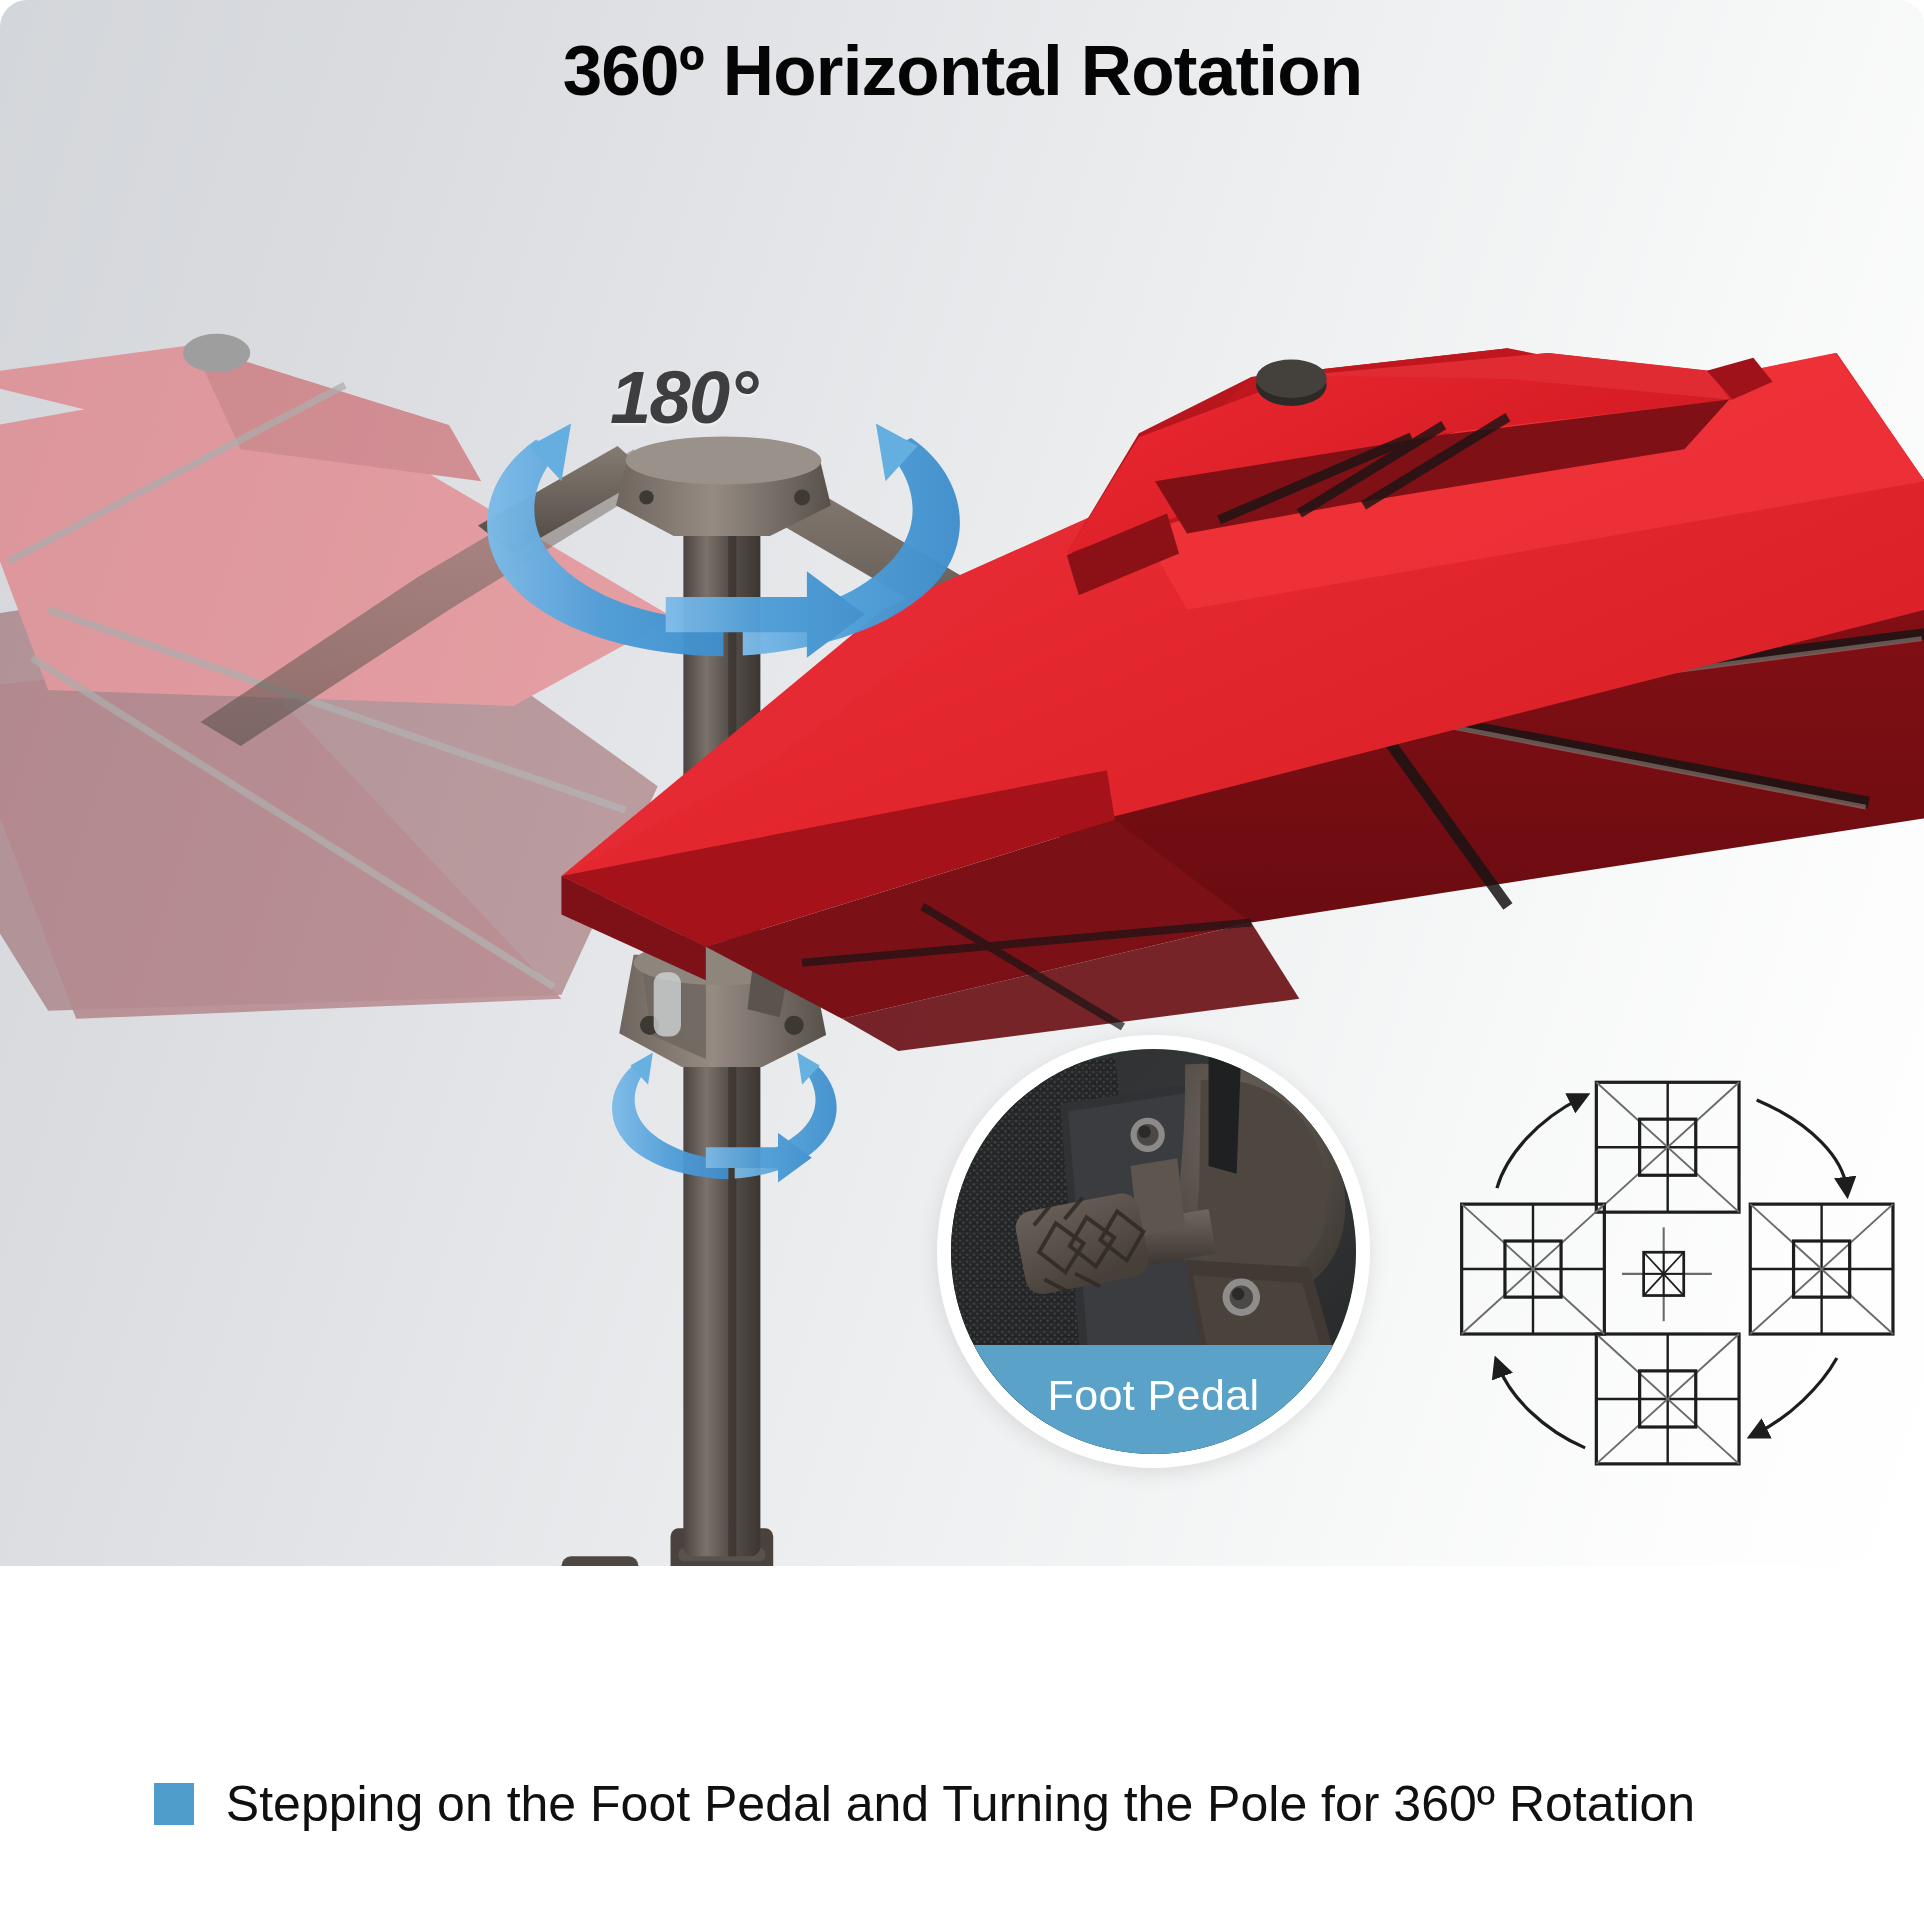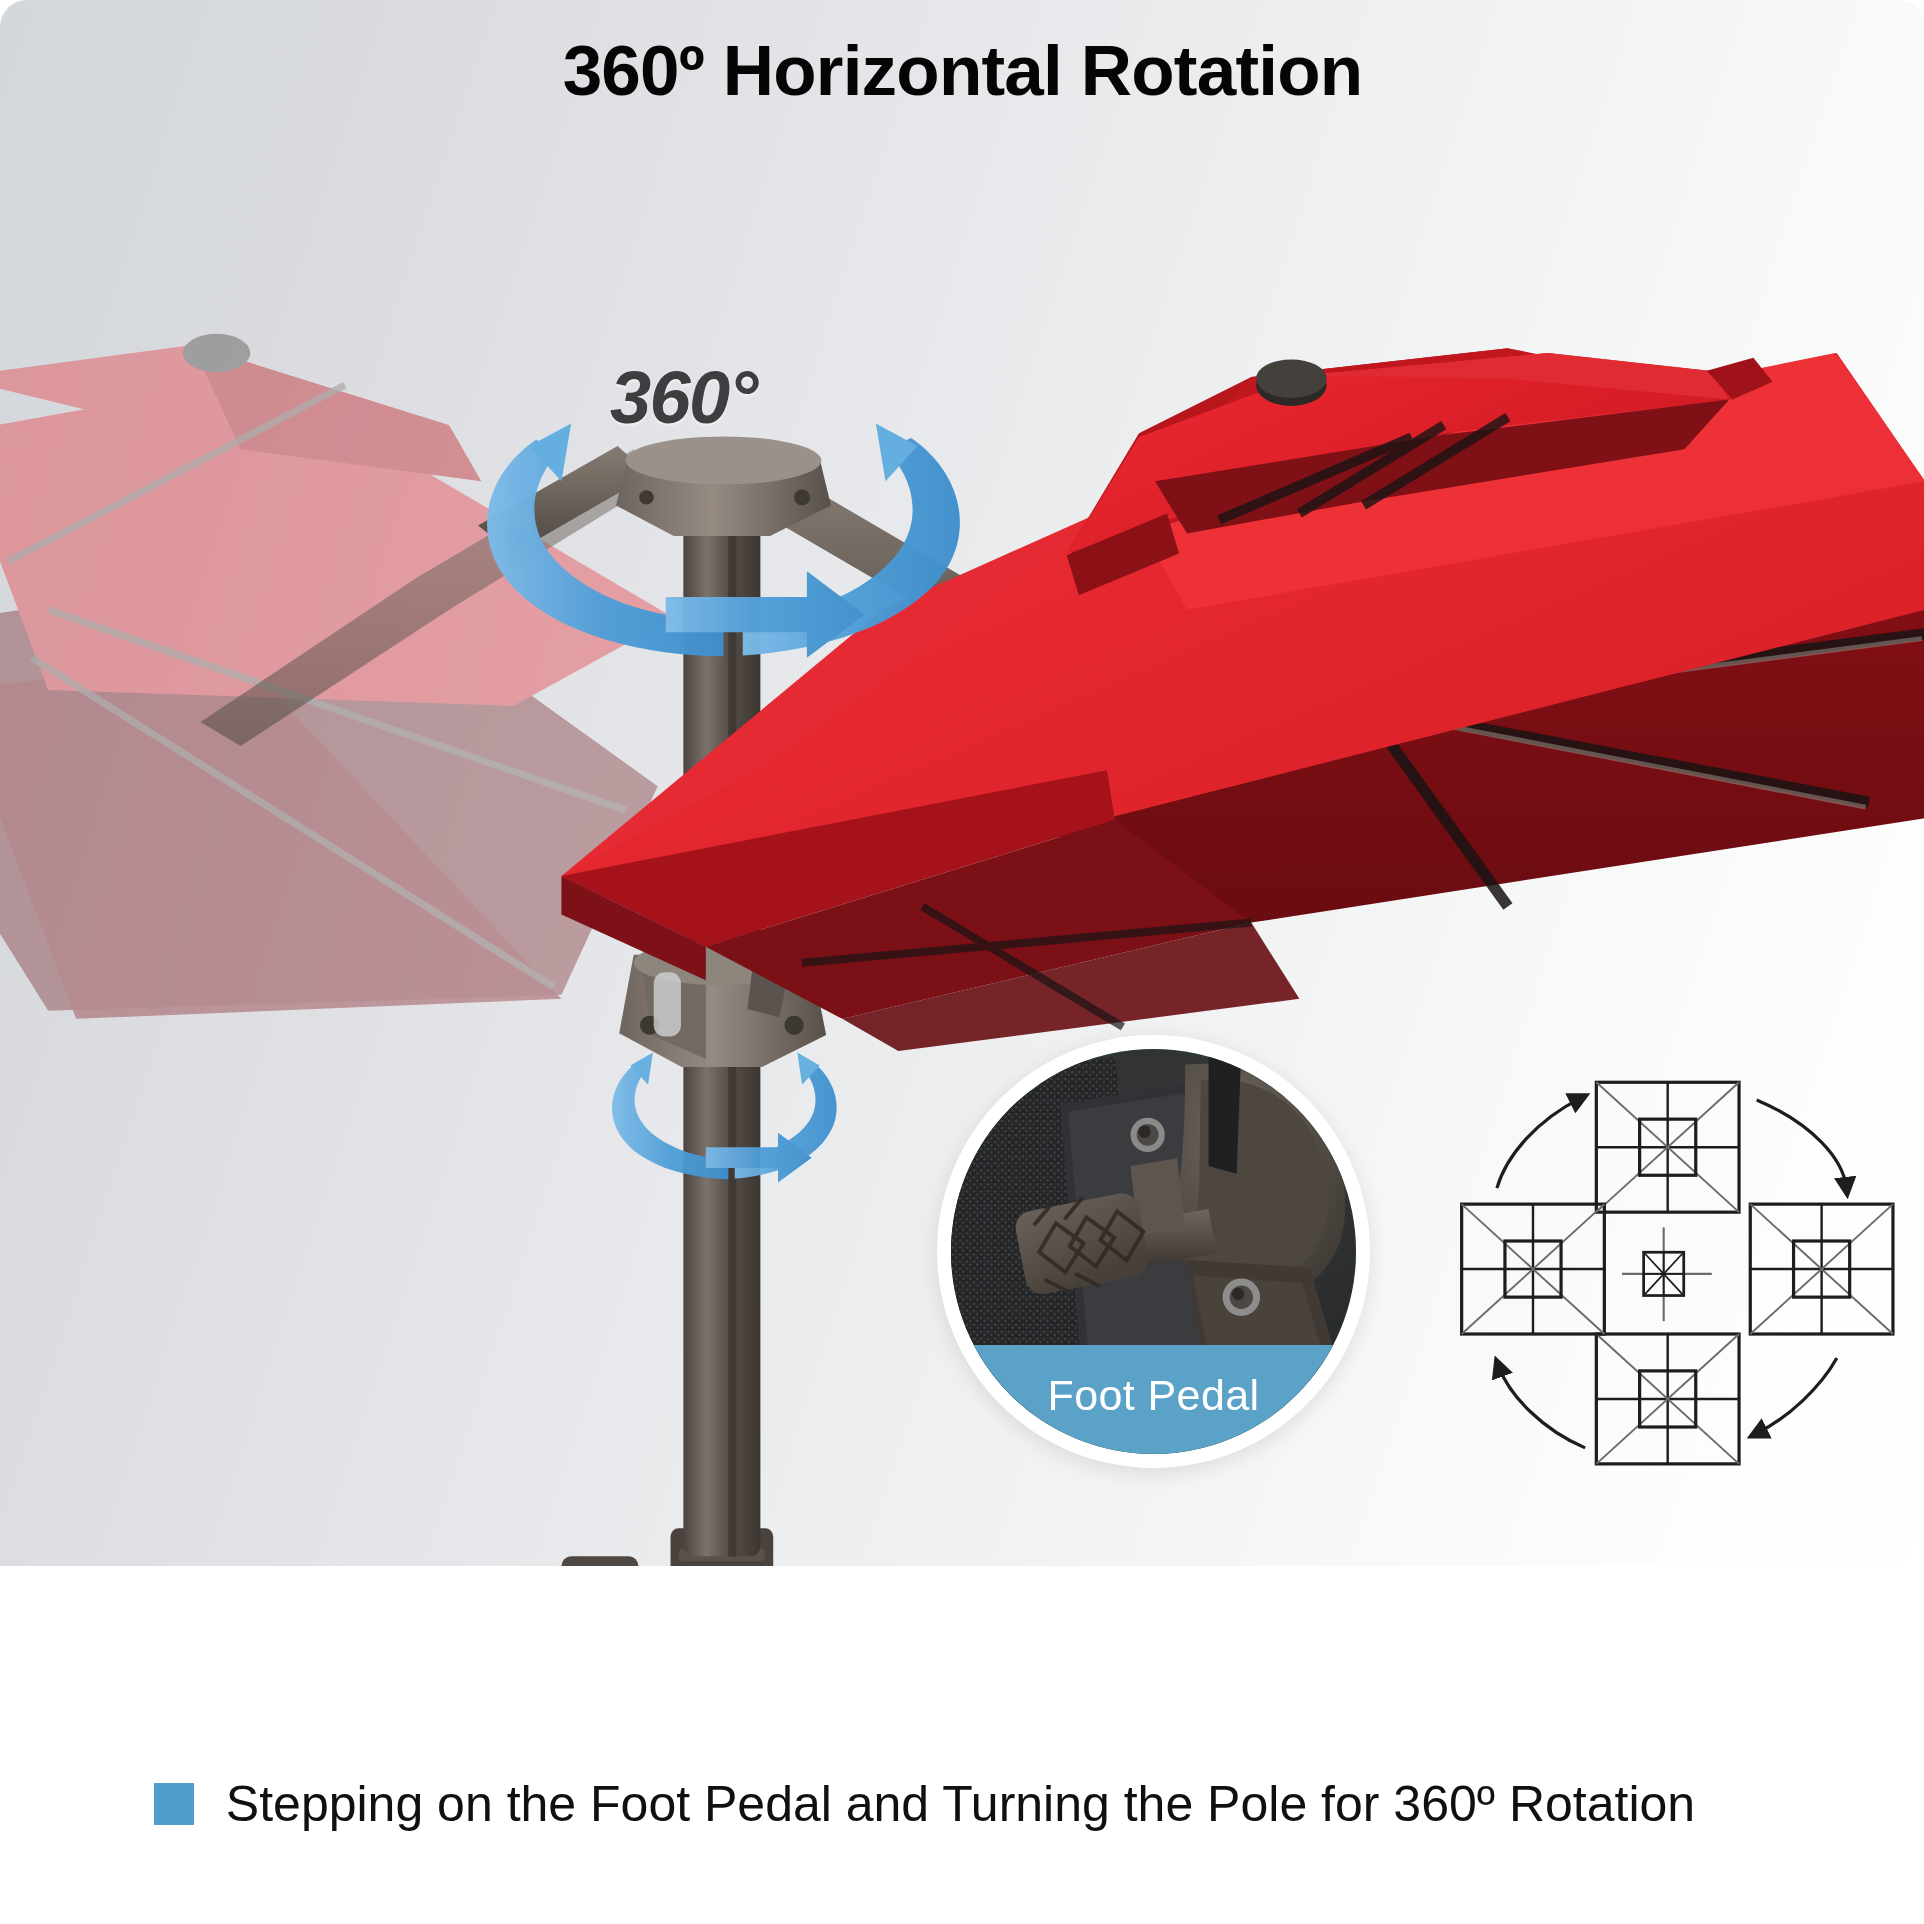--- a/index.html
+++ b/index.html
@@ -260,21 +260,21 @@
                  C 862 1468 808 1456 780 1424 C 752 1392 760 1350 794 1324 Z" fill="url(#gBlueArrow)"></path>
         <path d="M 814 1312 L 808 1352 L 786 1328 Z" fill="#61aee0"></path>
         <path d="M 1000 1330 C 1022 1356 1024 1388 996 1412 C 972 1432 942 1442 916 1445 L 916 1469
                  C 956 1466 1000 1454 1026 1424 C 1054 1392 1046 1350 1014 1324 Z" fill="url(#gBlueArrow)"></path>
         <path d="M 994 1312 L 1000 1352 L 1022 1328 Z" fill="#61aee0"></path>
         <path d="M 880 1430 L 970 1430 L 970 1412 L 1012 1443 L 970 1474 L 970 1456 L 880 1456 Z" fill="url(#gBlueArrow)"></path>
       </g>
     </svg>
   </div>
 
-  <div class="badge360">360°</div>
+  <div class="badge360">180°</div>
 
   <div class="inset">
     <div class="inset-ring">
       <div class="inset-photo">
         <svg viewBox="0 0 520 520" preserveAspectRatio="xMidYMid slice">
           <defs>
             <linearGradient id="pedalBg" x1="0" y1="0" x2="1" y2="1">
               <stop offset="0" stop-color="#2d2e30"></stop>
               <stop offset="0.5" stop-color="#36383a"></stop>
               <stop offset="1" stop-color="#232426"></stop>

